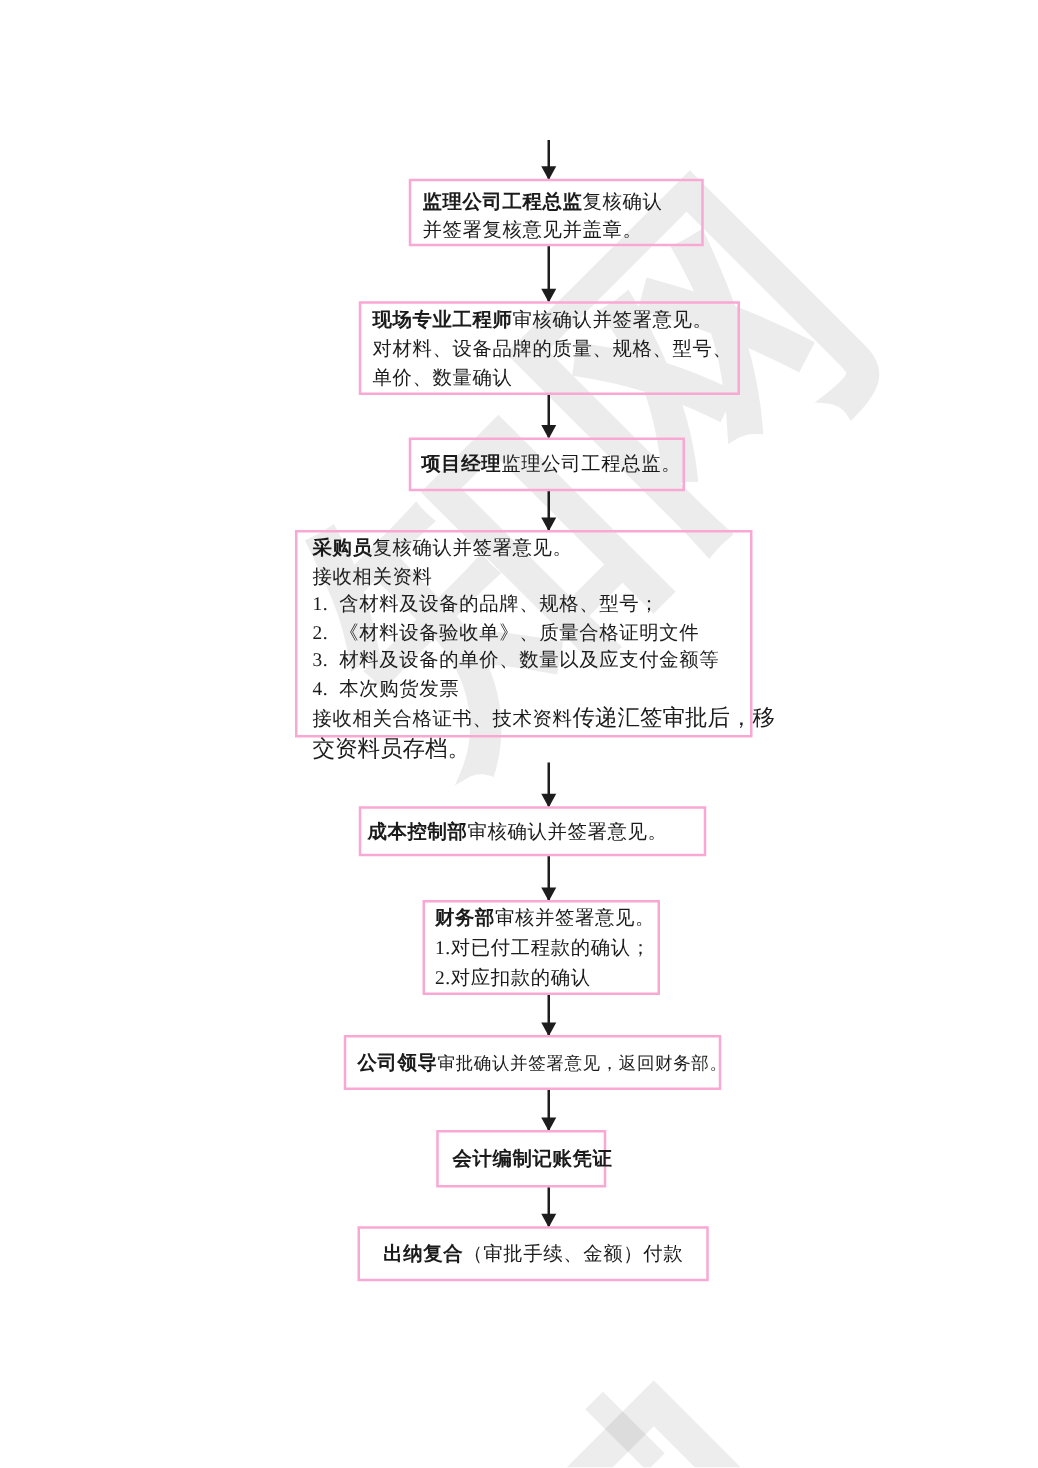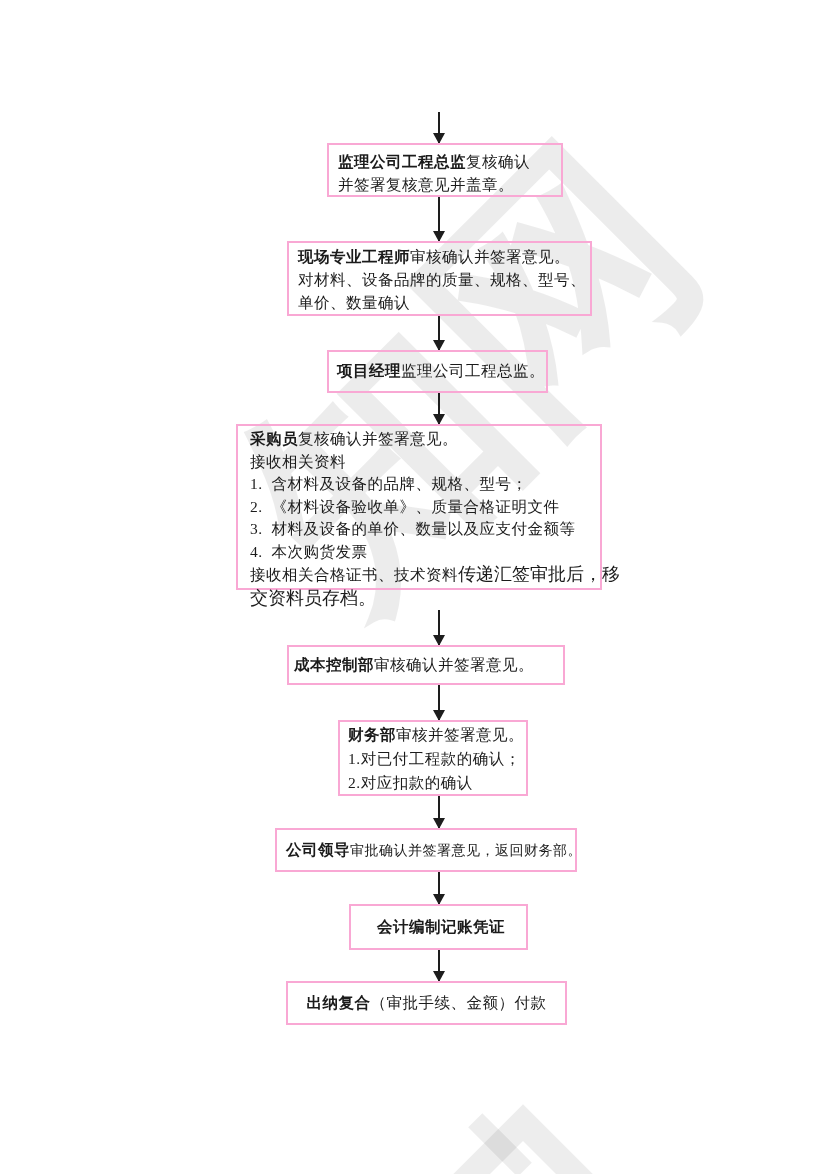--- a/index.html
+++ b/index.html
@@ -60,21 +60,21 @@
   .b2{left:287px;top:241px;width:305px;height:75px;padding:2px 0 16px 9px;}
   .b2 .bline{line-height:23px;}
   .b3{left:327px;top:350px;width:221px;height:43px;padding-left:8px;}
   .b4{left:236px;top:424px;width:366px;height:166px;padding:2px 0 0 12px;}
   .b4 .bline{line-height:22.5px;}
   .b5{left:287px;top:645px;width:278px;height:40px;padding-left:5px;}
   .b6{left:338px;top:720px;width:190px;height:76px;padding:1px 0 16px 8px;}
   .b6 .bline{line-height:24px;}
   .b7{left:275px;top:828px;width:302px;height:44px;padding-left:9px;}
   .b7 .reg{font-size:14px;}
-  .b8{left:349px;top:904px;width:179px;height:46px;padding-left:26px;}
+  .b8{left:349px;top:904px;width:136px;height:46px;padding-left:11px;}
   .b8 .bline{font-weight:700;}
   .b9{left:286px;top:981px;width:281px;height:44px;}
 
   
   .arrow{
     position:absolute;
     left:438px;
     width:2px;
     background:#1d1d1d;
     z-index:2;

